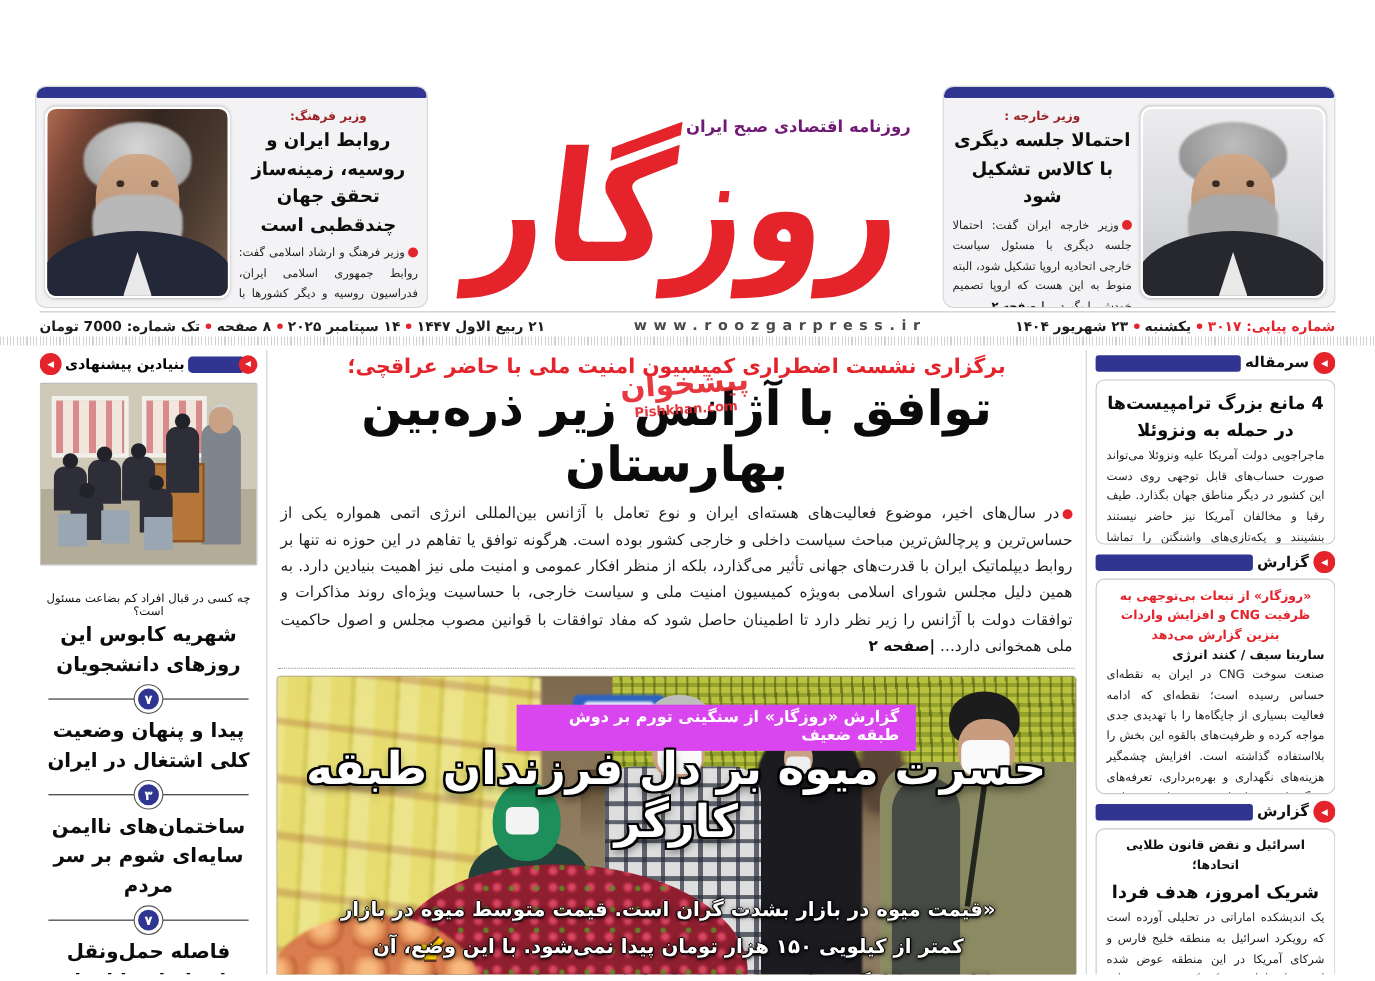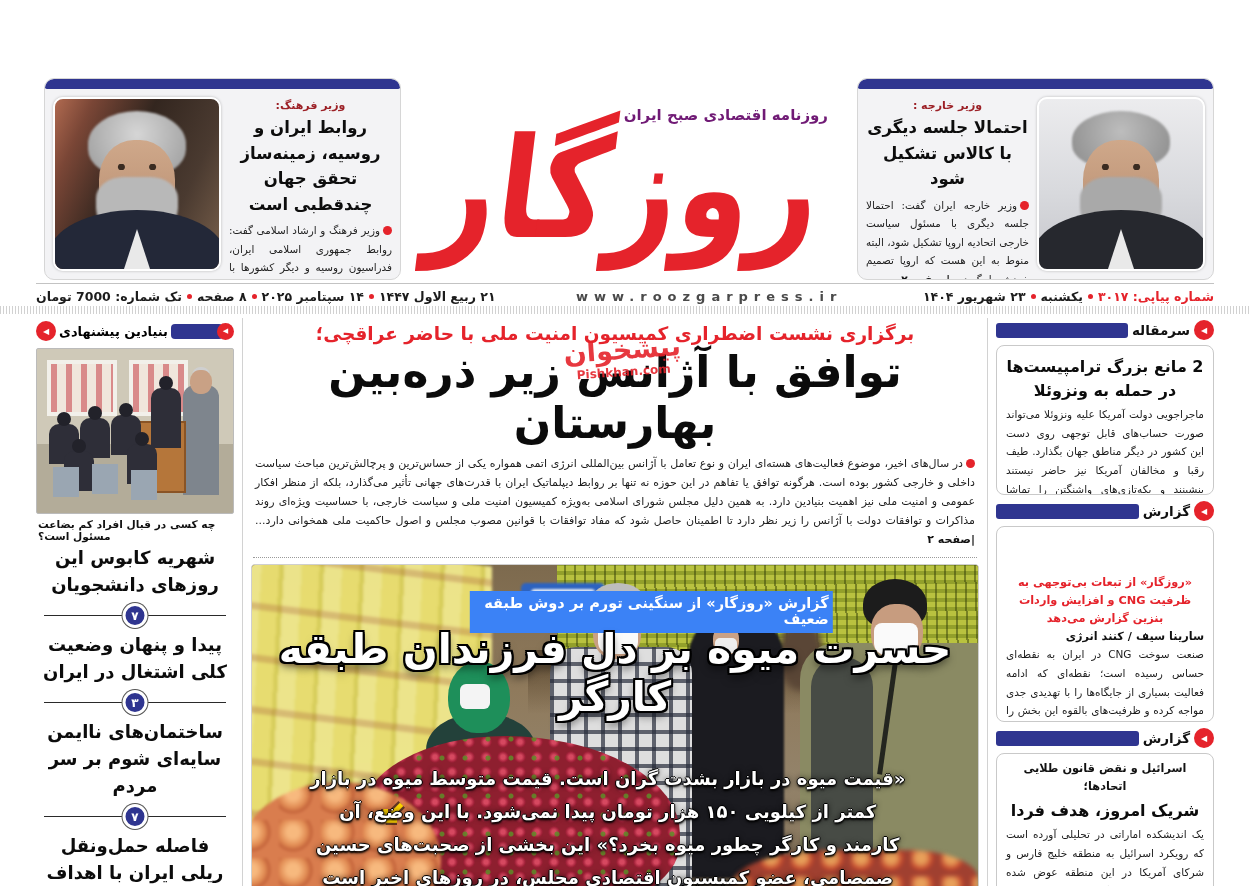--- a/index.html
+++ b/index.html
@@ -2,21 +2,21 @@
 <html lang="fa" dir="rtl"><head>
 <meta charset="utf-8">
 <style>
   * { margin:0; padding:0; box-sizing:border-box; }
   html,body { background:#e9e9e9; }
   body { font-family:"DejaVu Sans", sans-serif; }
   .page { position:relative; width:1250px; height:892px; margin:0 auto; background:#fff; overflow:hidden; direction:rtl; }
 
   
   .top-card { position:absolute; top:78px; width:357px; height:202px; border:1px solid #d6d6d6; border-radius:10px; background:#f3f3f5; overflow:hidden; }
-  .card-left  { left:44px; }
+  .card-left  { left:32px; }
   .card-right { right:36px; }
   .card-bar { height:10px; background:#2f3590; border-radius:9px 9px 2px 2px; }
   .card-body { display:flex; gap:8px; padding:8px; height:calc(100% - 10px); direction:ltr; }
   .card-body .txt { direction:rtl; flex:1; display:flex; flex-direction:column; }
   .card-kicker { color:#9c2026; font-weight:bold; font-size:11px; text-align:center; margin-top:2px; }
   .card-headline { font-weight:bold; font-size:16.5px; line-height:1.55; text-align:center; color:#0d0d0d; margin:3px 0 4px; }
   .card-text { font-size:10.4px; line-height:1.78; text-align:justify; color:#222; }
   .page-ref { font-weight:bold; color:#111; white-space:nowrap; }
   .bullet { display:inline-block; width:9px; height:9px; background:#e5232b; border-radius:50%; margin-left:3px; vertical-align:-1px; }
   .portrait { width:168px; height:100%; border-radius:10px; border:2px solid #fff; box-shadow:0 0 3px rgba(0,0,0,.25); position:relative; overflow:hidden; flex:none; }
@@ -48,33 +48,33 @@
   .col-right { width:227px; flex:none; border-left:1px solid #d2d2d2; padding-left:8px; margin-left:8px; overflow:hidden; }
   .col-main { flex:1; position:relative; overflow:hidden; }
   .col-side { width:207px; flex:none; border-right:1px solid #d2d2d2; padding-right:8px; margin-right:8px; overflow:hidden; }
 
   
   .sec-head { display:flex; align-items:center; gap:4px; margin:2px 0 5px; }
   .play-circle { flex:none; width:20px; height:20px; border-radius:50%; background:#e5232b; color:#fff; font-size:8px; display:flex; align-items:center; justify-content:center; }
   .sec-label { font-weight:bold; font-size:13.5px; color:#111; white-space:nowrap; }
   .sec-bar { flex:1; height:15px; background:#2f3590; border-radius:3px; }
   .sec-box { border:1px solid #c9c9c9; border-radius:8px; background:#fff; padding:6px 9px 4px; margin-bottom:6px; overflow:hidden; }
-  .sec-kicker-red { color:#e5232b; font-weight:bold; font-size:11.3px; text-align:center; line-height:1.6;margin-top:41px; }
+  .sec-kicker-red { color:#e5232b; font-weight:bold; font-size:11.3px; text-align:center; line-height:1.6; }
   .sec-kicker-dark { color:#111; font-weight:bold; font-size:11.3px; text-align:center; line-height:1.6; }
   .sec-headline { font-weight:bold; font-size:16px; text-align:center; line-height:1.5; color:#0c0c0c; margin:3px 0 2px; }
   .sec-byline { font-weight:bold; font-size:11.3px; margin:2px 0; color:#111; }
   .sec-body { font-size:10.5px; line-height:1.78; text-align:justify; color:#1b1b1b; }
 
   
   .main-kicker { text-align:center; color:#e5232b; font-weight:bold; font-size:18.5px; margin-top:5px; }
   .main-headline { text-align:center; font-weight:bold; font-size:44px; letter-spacing:-1px; color:#0b0b0b; margin:3px 0 7px; line-height:1.15; }
   .watermark { position:absolute; top:16px; left:43%; z-index:5; text-align:center; transform:rotate(-4deg); pointer-events:none; }
   .watermark .wm-fa { color:#e5232b; font-size:27px; font-weight:bold; opacity:.9; }
   .watermark .wm-en { color:#e5232b; font-size:12px; font-weight:bold; opacity:.9; }
-  .lead-text { margin:0 4px 7px; font-size:11px; line-height:1.72; text-align:justify; color:#1c1c1c; }
+  .lead-text { margin:0 4px 7px; font-size:14px; line-height:1.72; text-align:justify; color:#1c1c1c; }
   .dotted-sep { border-top:1px dotted #9a9a9a; margin:0 2px 6px; }
 
   
   .photo { position:relative; height:358px; border-radius:4px; overflow:hidden; background:#93836a; border:1px solid #cfcfcf; }
   .ly { position:absolute; }
   .ph-base { inset:0; background:radial-gradient(140px 90px at 60% 18%,rgba(35,25,20,.55),transparent 70%),linear-gradient(180deg,#7d6a4e 0%,#8f7a5c 35%,#93836a 60%,#7d6a52 100%); }
   .ph-wall { left:-4%; top:-4%; width:37%; height:108%; transform:skewY(7deg); filter:blur(1.5px); opacity:.95;
     background:repeating-linear-gradient(0deg,rgba(150,60,40,.25) 0 7px,transparent 7px 52px),repeating-linear-gradient(93deg,#ece271 0 18px,#d9cf57 18px 22px,#f2ea8e 22px 40px); }
   .ph-canopy { right:0; top:0; width:58%; height:27%; filter:blur(.5px);
     background:repeating-linear-gradient(88deg,rgba(55,65,10,.5) 0 2px,transparent 2px 10px),repeating-linear-gradient(0deg,#b9c23f 0 5px,#93a02b 5px 9px); }
@@ -99,21 +99,21 @@
   .pv-vest { right:-3%; top:22%; width:200px; height:80%; background:#8a8a63; border-radius:36px 16px 0 0; }
   .pv-sleeve { right:14.5%; top:26%; width:62px; height:70%; background:#474b45; border-radius:30px 30px 0 0; }
   .pv-strap { right:12%; top:23%; width:5px; height:36%; background:#23251f; transform:rotate(8deg); }
   .f-cherries { left:15%; bottom:2%; width:44%; height:50%; border-radius:45% 55% 40% 50%; background-color:#8e1f2f; filter:blur(.6px);
     background-image:radial-gradient(circle at 12px 3px,rgba(95,140,40,.85) 2px,transparent 3px),radial-gradient(circle at 6px 6px,#d64860 2px,#a02038 5px,transparent 6px);
     background-size:23px 19px,17px 15px; }
   .f-peaches { left:-2%; bottom:-5%; width:28%; height:44%; border-radius:50%; background-color:#d97d4e; filter:blur(1.5px);
     background-image:radial-gradient(circle at 14px 12px,#f7b97e 6px,#e08a52 14px,#c05f38 19px,transparent 20px); background-size:42px 38px; }
   .f-right { right:0; bottom:-6%; width:34%; height:26%; border-radius:40% 30% 0 0; background-color:#a04030; filter:blur(2px);
     background-image:radial-gradient(circle at 10px 8px,#e8a05a 5px,#c04028 12px,transparent 13px); background-size:30px 26px; }
-  .ph-badge { top:26px; left:50%; transform:translateX(-40%); background:#3b82f6; color:#fff; font-weight:bold; font-size:14.5px; padding:4px 4px 6px; z-index:6; }
+  .ph-badge { top:26px; left:50%; transform:translateX(-40%); background:#d946ef; color:#fff; font-weight:bold; font-size:14.5px; padding:4px 15px 6px; z-index:6; }
   .ph-headline { top:60px; left:0; right:0; z-index:6; text-align:center; color:#fff; font-weight:bold; font-size:41px;
     text-shadow:-2px 0 #000,2px 0 #000,0 -2px #000,0 2px #000,-2px -2px #000,2px 2px #000,-2px 2px #000,2px -2px #000,0 5px 8px rgba(0,0,0,.55); }
   .ph-caption { bottom:26px; right:10%; left:8%; z-index:6; text-align:center; color:#fff; font-weight:bold; font-size:18px; line-height:1.85;
     text-shadow:-1px 0 #000,1px 0 #000,0 -1px #000,0 1.5px 2px #000,0 0 6px rgba(0,0,0,.9); }
   .ph-arrow { left:17%; bottom:86px; z-index:6; }
 
   
   .sb-head { display:flex; direction:ltr; align-items:center; gap:3px; margin:3px 0 7px; }
   .sb-head .play-circle { width:20px; height:20px; }
   .sb-title { font-weight:bold; font-size:13px; white-space:nowrap; direction:rtl; }
@@ -123,21 +123,21 @@
     background:linear-gradient(180deg,#cfc9b8 0 58%,#b3ac99 58% 100%); }
   .cw { position:absolute; }
   .win { top:7%; height:34%; border:4px solid #f2f0ea; background:repeating-linear-gradient(90deg,#d98a8a 0 6px,#f0e6dc 6px 15px); filter:blur(.4px); }
   .win1 { left:5%; width:36%; } .win2 { left:47%; width:30%; }
   .teacher-body { right:7%; top:22%; width:36px; height:110px; background:#7e858d; border-radius:12px 12px 0 0; }
   .teacher-head { right:10.5%; top:13%; width:22px; height:24px; background:#c9a185; border-radius:45%; box-shadow:0 -5px 0 -2px #cfcfcf; }
   .podium { right:24%; top:44%; width:48px; height:72px; background:#b5763a; border:2px solid #8a5425; }
   .stud { width:30px; height:40px; background:#2e2e38; border-radius:10px 10px 0 0; filter:blur(.4px); }
   .stud::before { content:""; position:absolute; top:-12px; left:8px; width:14px; height:14px; border-radius:50%; background:#22222a; }
   .chair { width:26px; height:30px; background:#9aa6b2; filter:blur(.5px); }
-  .sb-kicker { font-size:10.6px; font-weight:bold; text-align:left; margin:4px 2px 2px; color:#111; }
+  .sb-kicker { font-size:10.6px; font-weight:normal; text-align:center; margin:24px 2px 2px; color:#111; }
   .sb-headline { font-size:18px; font-weight:bold; text-align:center; line-height:1.5; color:#0c0c0c; margin:0 2px; }
   .sb-divider { position:relative; border-top:1.5px solid #2a2a2a; margin:17px 8px 15px; }
   .page-badge { position:absolute; top:-13px; right:50%; transform:translateX(50%); width:25px; height:25px; border-radius:50%; background:#2f3590; border:3px solid #fff; box-shadow:0 0 0 1px #555; color:#fff; font-size:12px; font-weight:bold; display:flex; align-items:center; justify-content:center; }
 </style>
 </head>
 <body>
 
 <div class="page">
 
   <div class="top-card card-left">
@@ -198,21 +198,21 @@
 
     <div class="col-right">
 
       <div>
         <div class="sec-head">
           <span class="play-circle">◀</span>
           <span class="sec-label">سرمقاله</span>
           <span class="sec-bar"></span>
         </div>
         <div class="sec-box" style="height:150px;">
-          <div class="sec-headline">2 مانع بزرگ ترامپیست‌ها در حمله به ونزوئلا</div>
+          <div class="sec-headline">4 مانع بزرگ ترامپیست‌ها در حمله به ونزوئلا</div>
           <div class="sec-body"><span>ماجراجویی دولت آمریکا علیه ونزوئلا می‌تواند صورت حساب‌های قابل توجهی روی دست این کشور در دیگر مناطق جهان بگذارد. طیف رقبا و مخالفان آمریکا نیز حاضر نیستند بنشینند و یکه‌تازی‌های واشنگتن را تماشا کنند...</span></div>
 
         </div>
       </div>
 
       <div>
         <div class="sec-head">
           <span class="play-circle">◀</span>
           <span class="sec-label">گزارش</span>
           <span class="sec-bar"></span>

